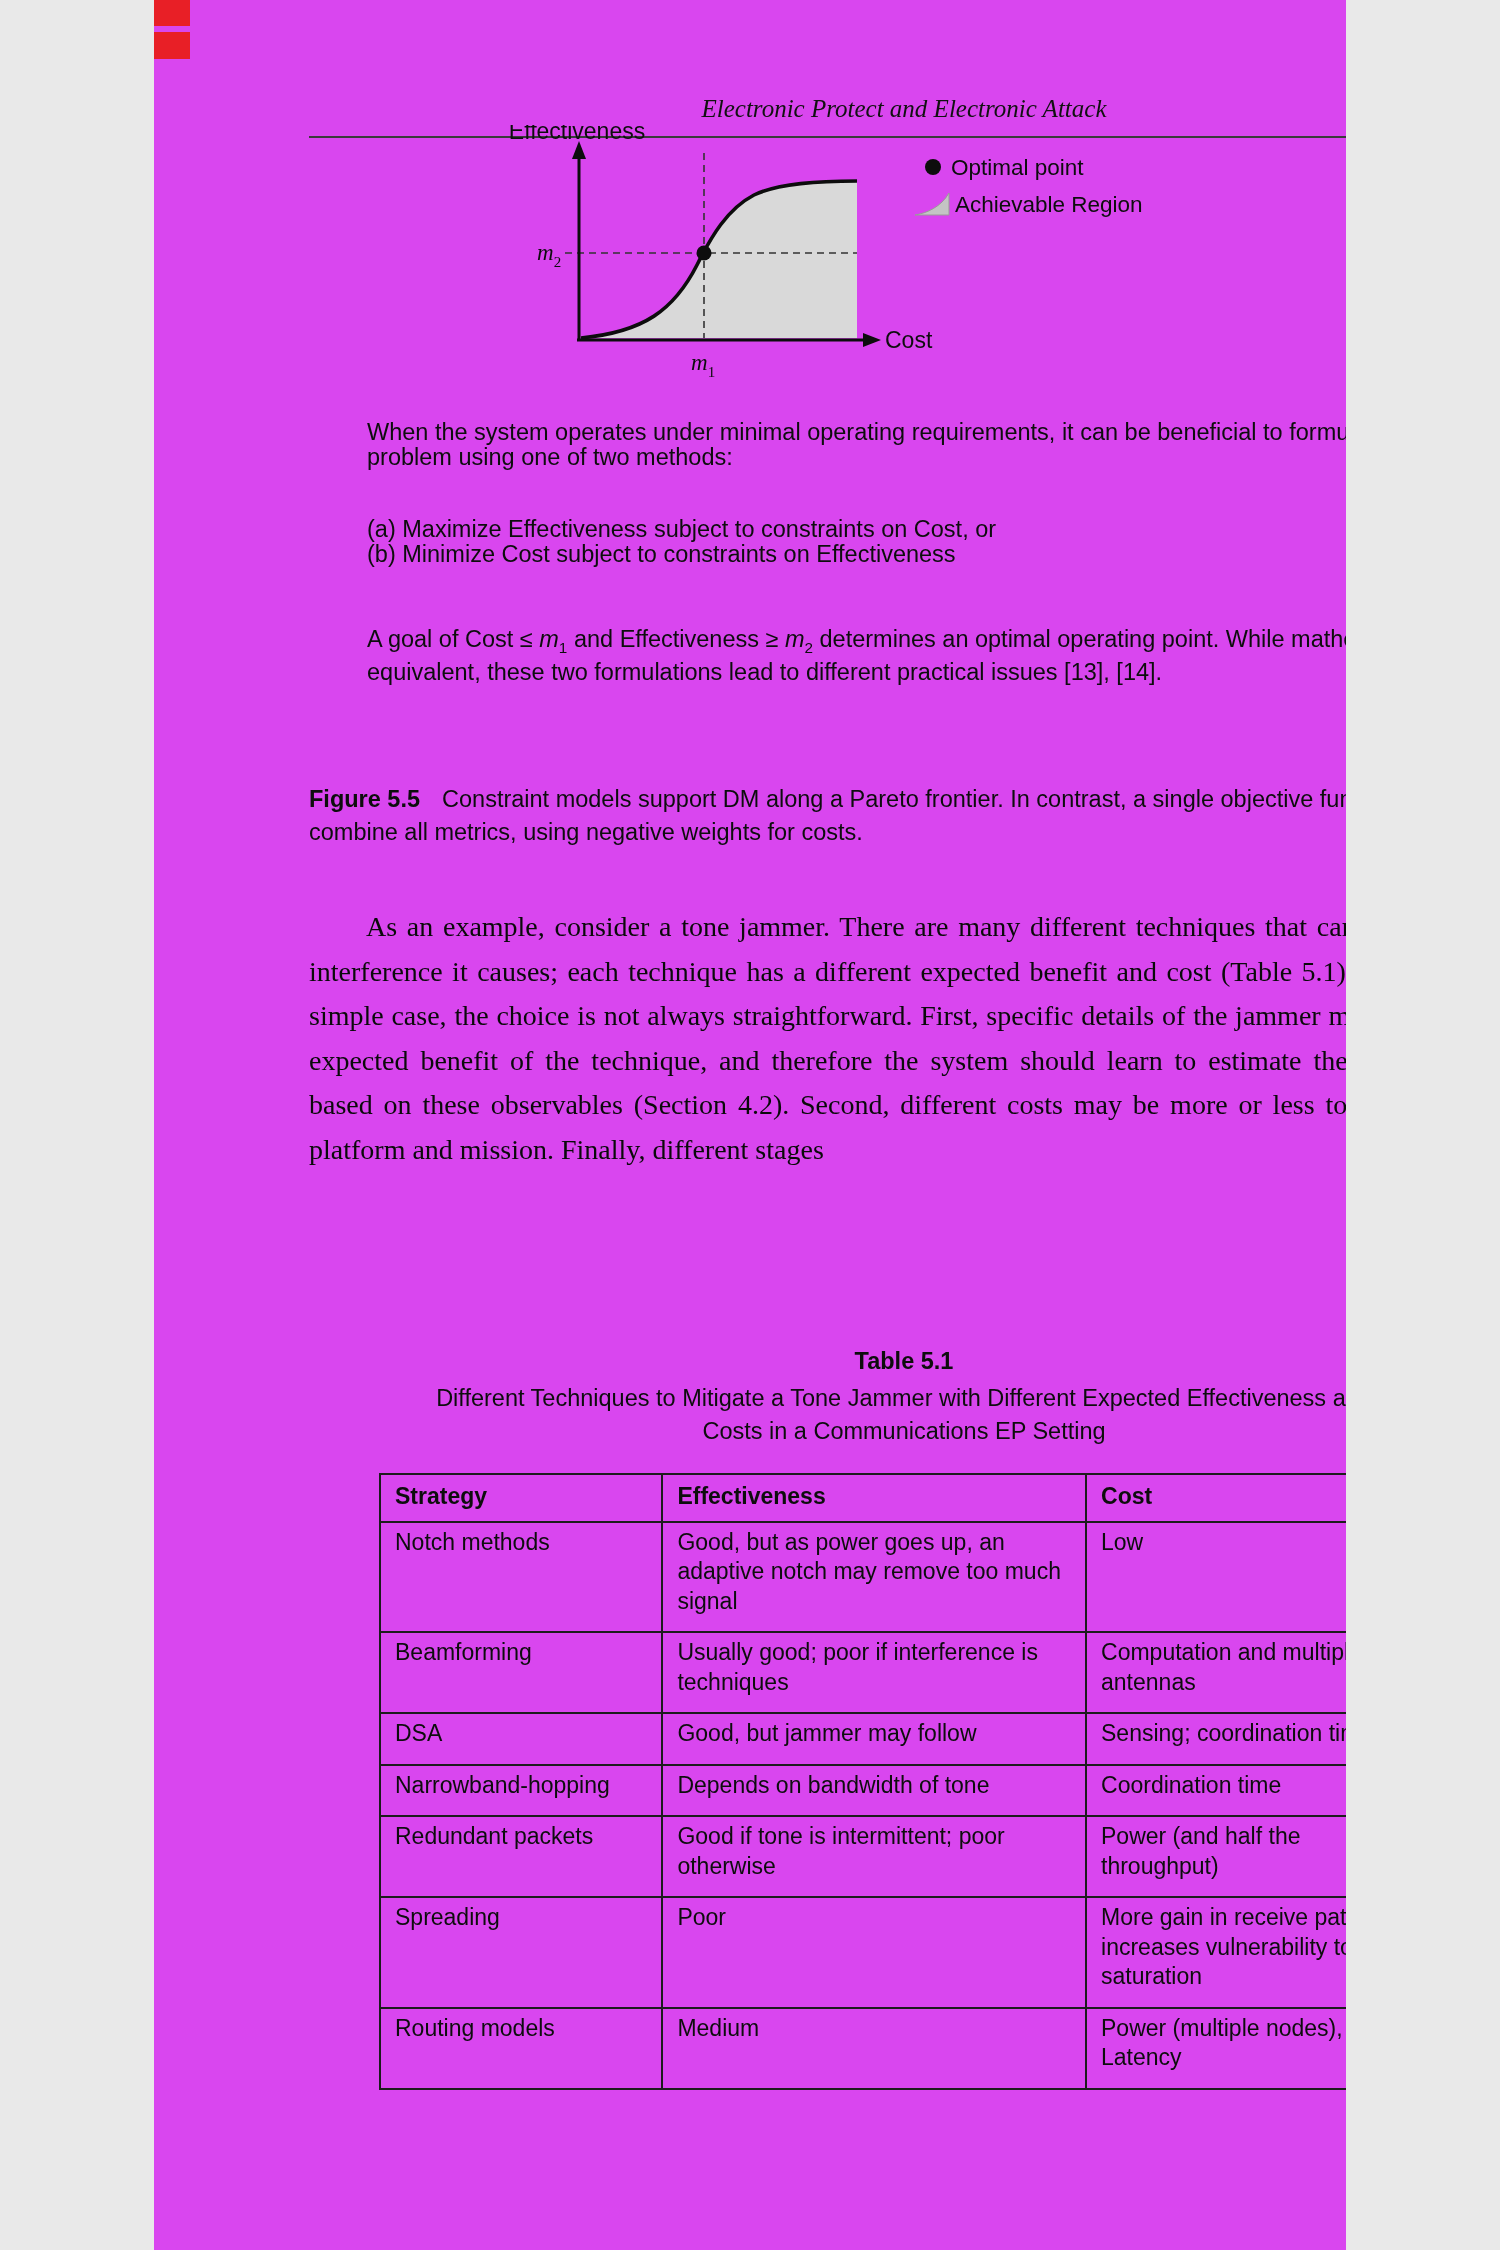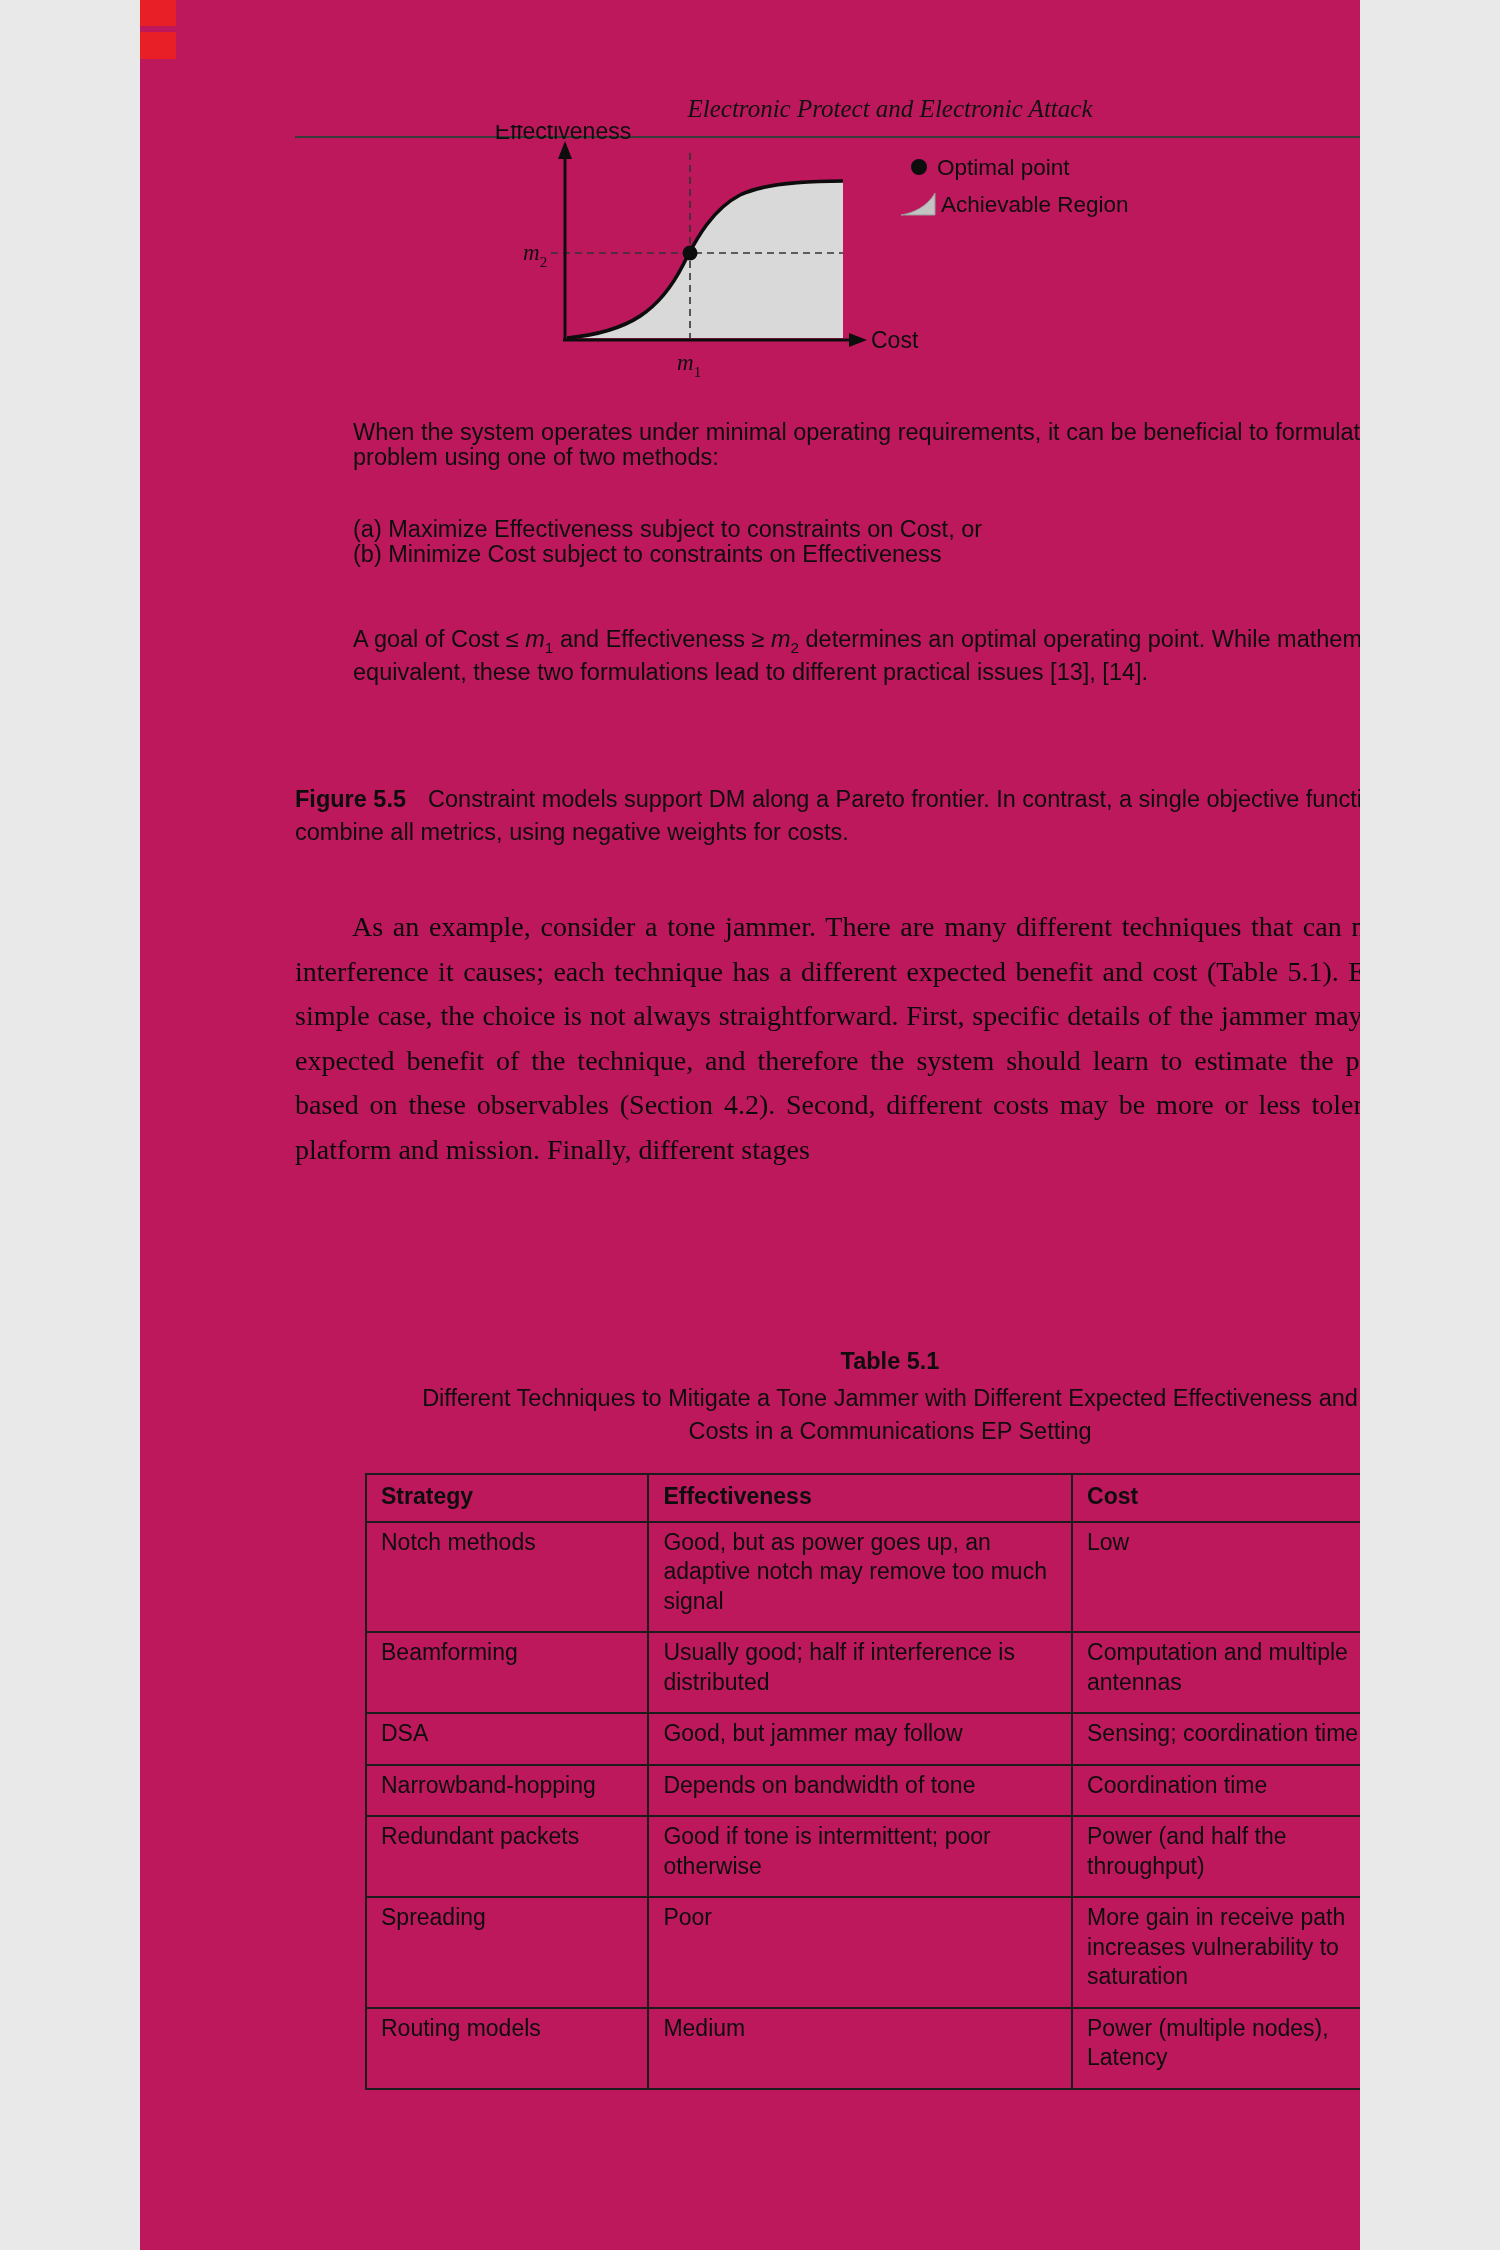--- a/index.html
+++ b/index.html
@@ -1,24 +1,23 @@
 <!DOCTYPE html>
 <html><head>
 <meta charset="utf-8">
 <style>
   html,body{margin:0;padding:0;background:#e9e9e9;}
   .page{
     position:relative;
     width:1192px;height:2250px;
-    background:#be185d;
+    background:#d946ef;
     font-family:"Liberation Sans",sans-serif;
     color:#111;
     overflow:hidden;
     margin:0 auto;
-    padding-left:28px;
   }
   
   .red-tab{position:absolute;left:0;width:36px;background:#e81f26;}
   .red-tab.t1{top:0;height:26px;}
   .red-tab.t2{top:32px;height:27px;}
 
   
   .running-header{
     position:absolute;left:155px;top:95px;width:1190px;
     border-bottom:2px solid #3a3a3a;padding-bottom:13px;
@@ -164,21 +163,21 @@
       </tr>
     </thead>
     <tbody>
       <tr>
         <td>Notch methods</td>
         <td>Good, but as power goes up, an adaptive notch may remove too much signal</td>
         <td>Low</td>
       </tr>
       <tr>
         <td>Beamforming</td>
-        <td>Usually good; half if interference is distributed</td>
+        <td>Usually good; poor if interference is techniques</td>
         <td>Computation and multiple antennas</td>
       </tr>
       <tr>
         <td>DSA</td>
         <td>Good, but jammer may follow</td>
         <td>Sensing; coordination time</td>
       </tr>
       <tr>
         <td>Narrowband-hopping</td>
         <td>Depends on bandwidth of tone</td>

